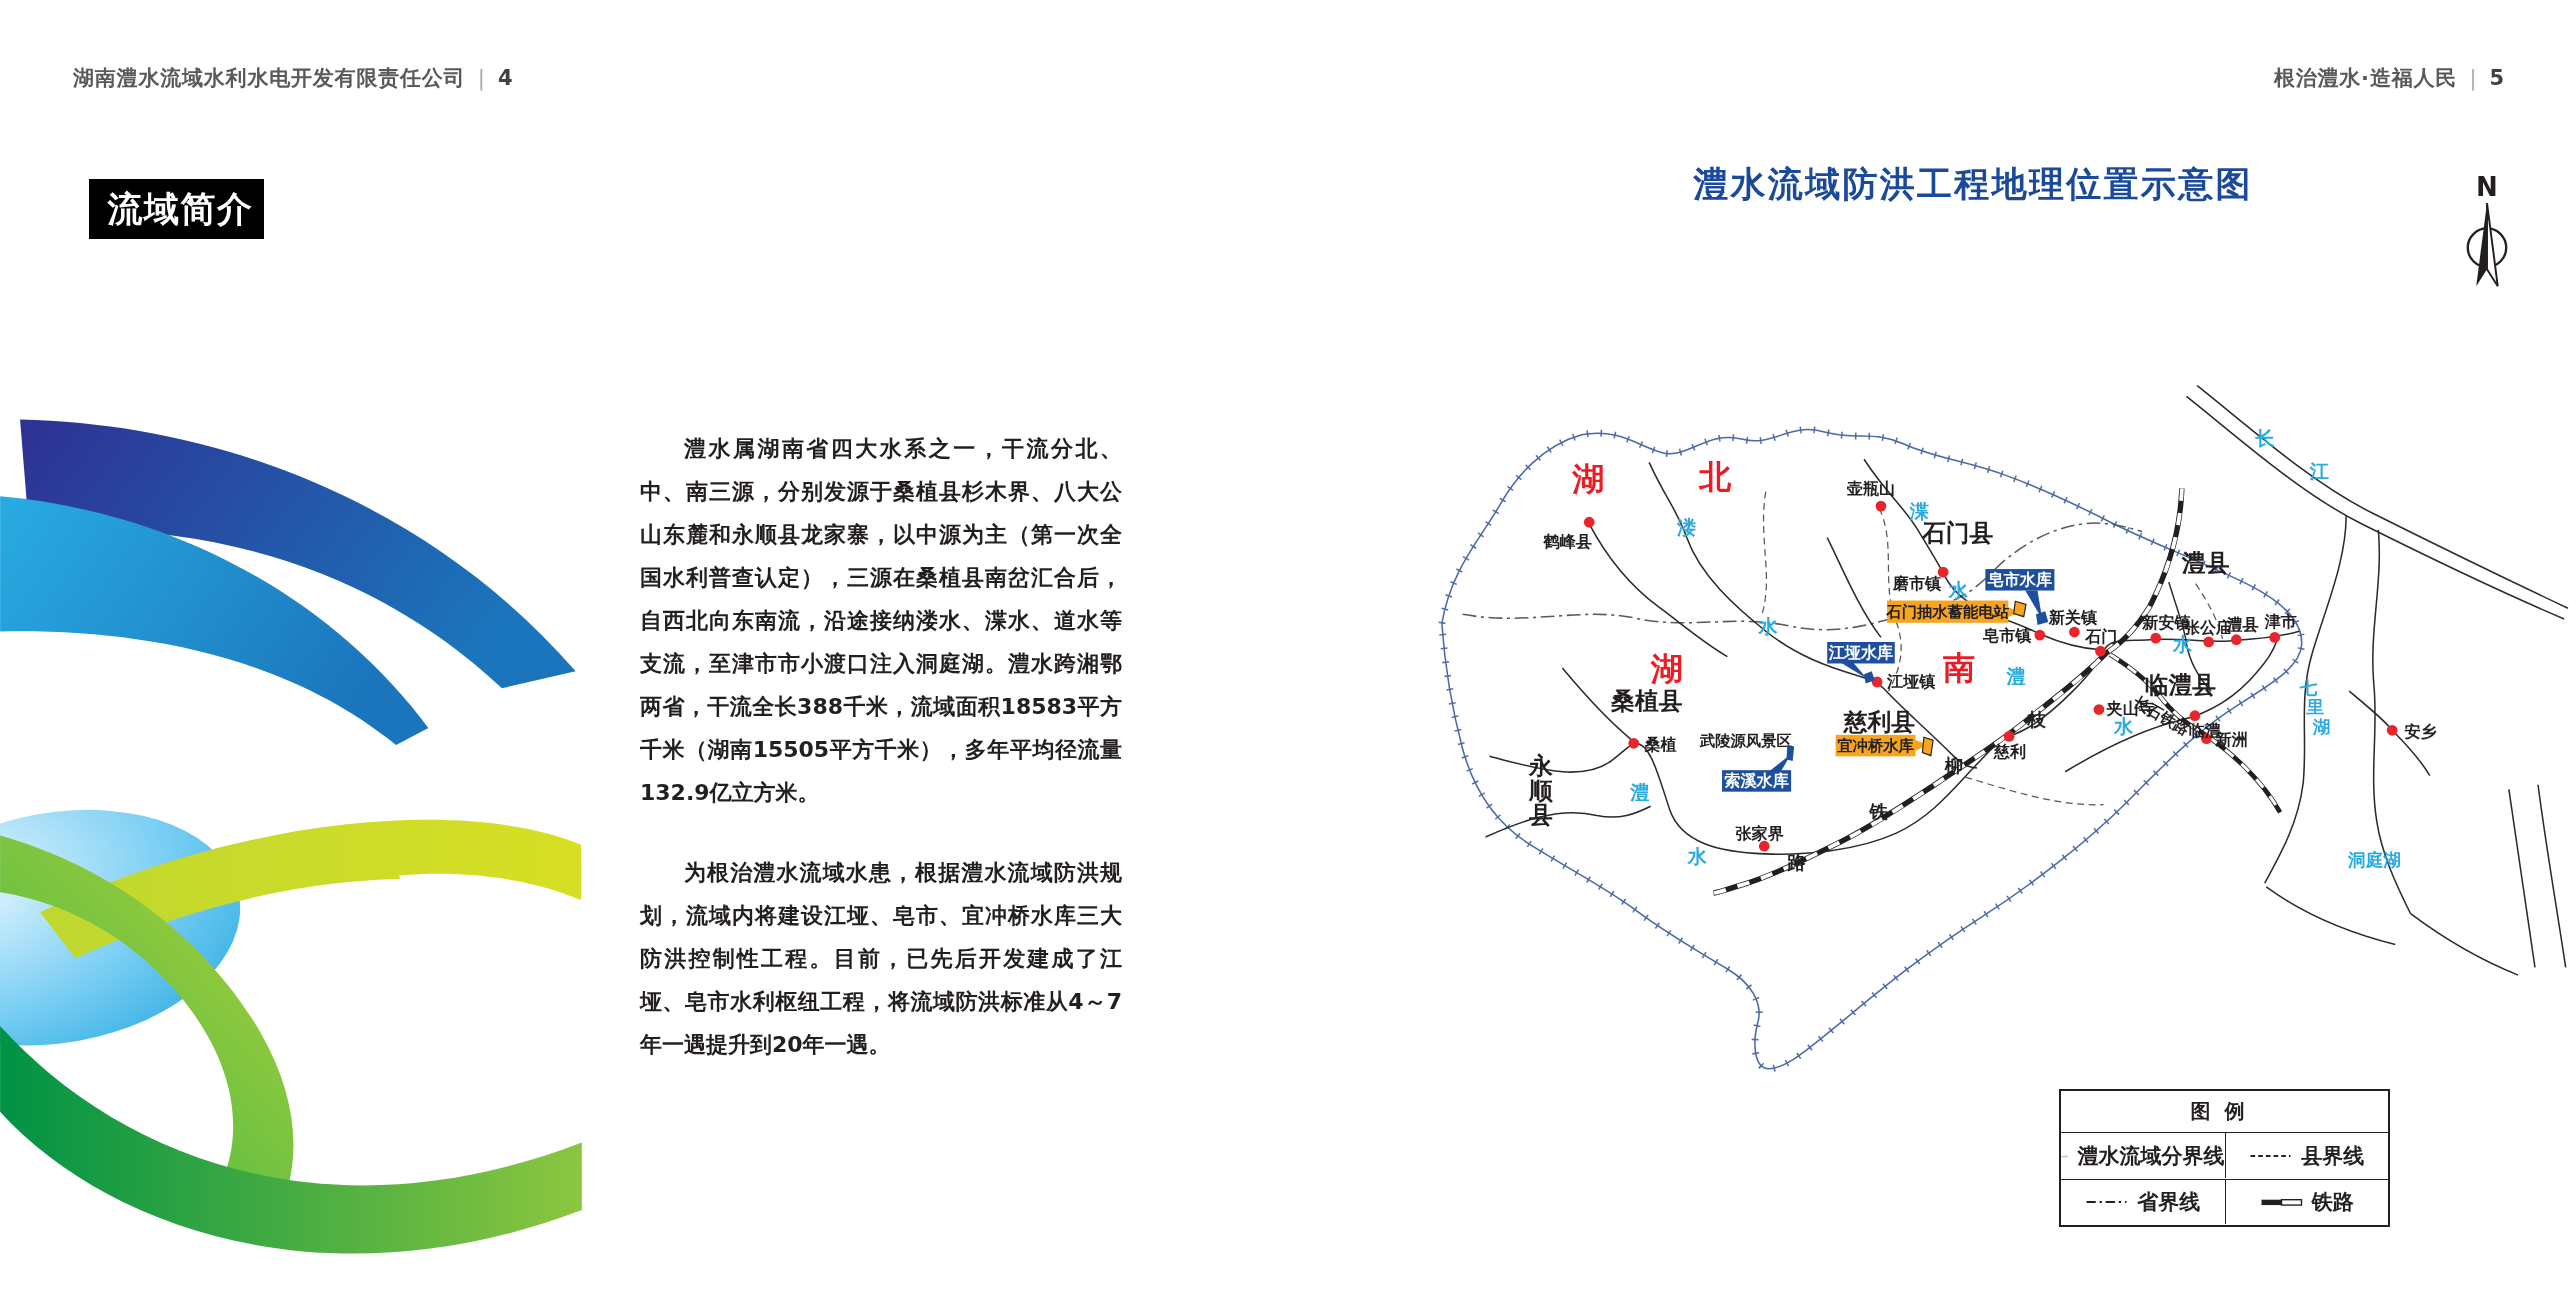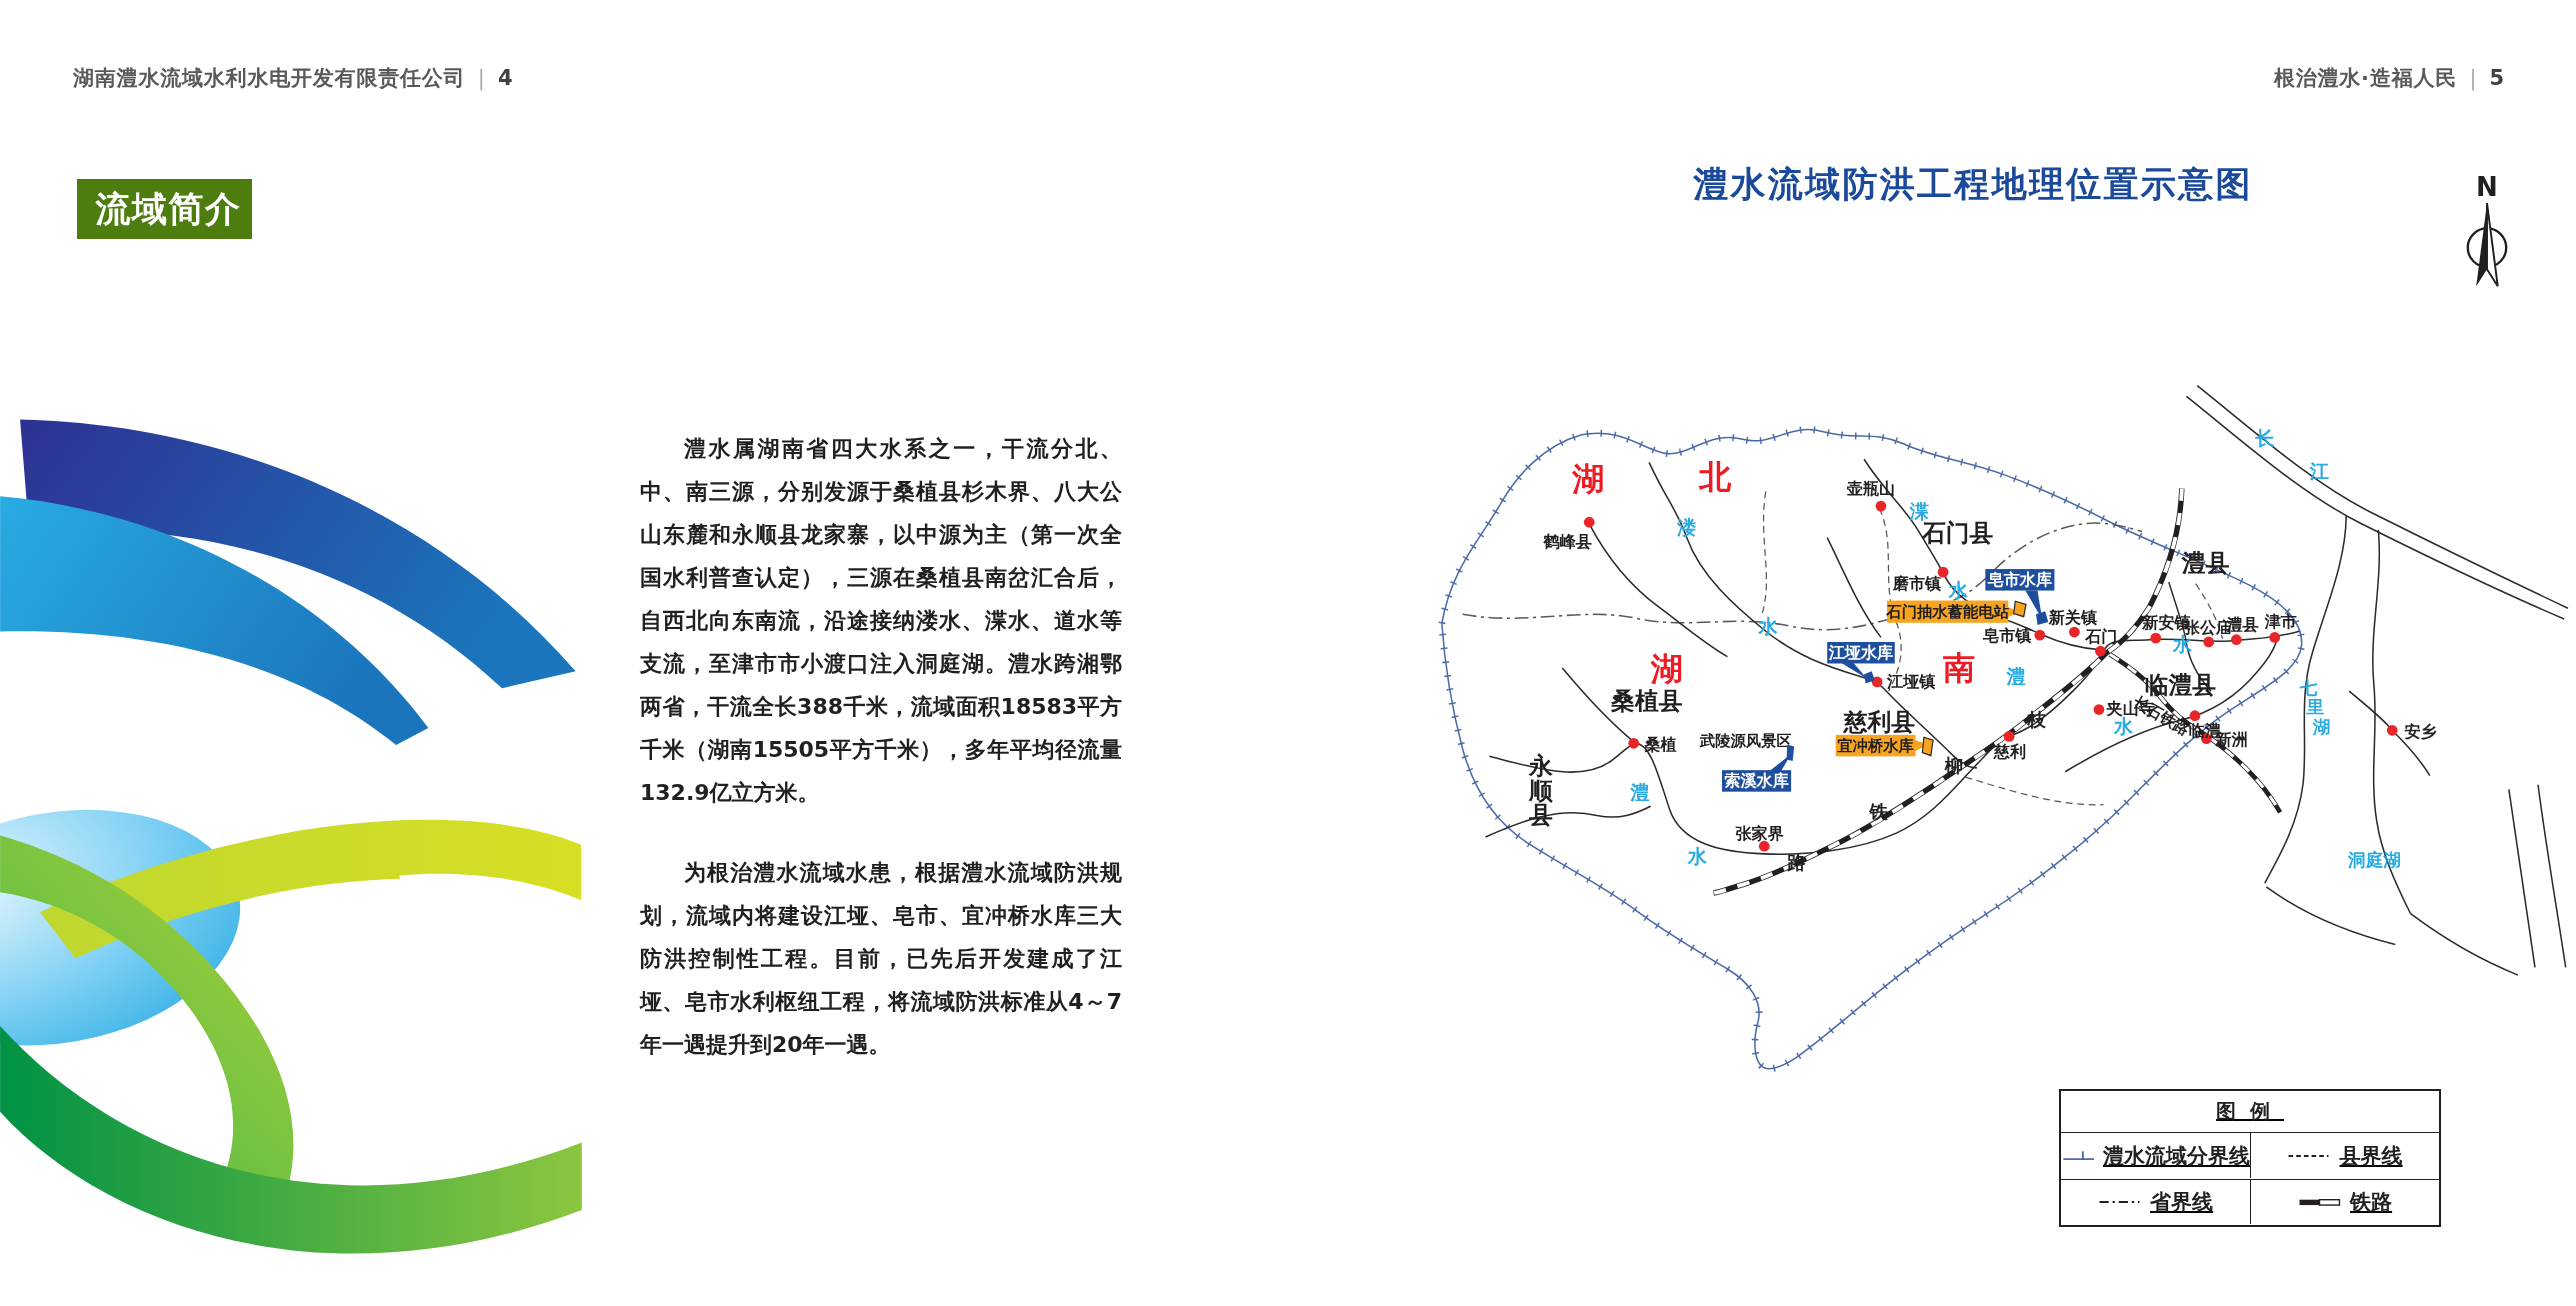--- a/index.html
+++ b/index.html
@@ -6,33 +6,33 @@
   body{width:2576px;height:1306px;background:#ffffff;position:relative;overflow:hidden;
        font-family:"DejaVu Sans","Liberation Sans",sans-serif;}
   .abs{position:absolute;}
 
   
   .hdr{top:64px;font-size:21px;font-weight:bold;color:#58595b;letter-spacing:0.8px;white-space:nowrap;}
   .hdr .sep{color:#a7a9ac;margin:0 12.3px;font-weight:normal;}
   .hdr .pg{font-weight:bold;color:#414042;}
 
   
-  .title-box{left:77px;top:179px;width:175px;height:60px;background:#4d7c0f;color:#fff;
+  .title-box{left:89px;top:179px;width:175px;height:60px;background:#000000;color:#fff;
              font-size:35px;font-weight:bold;line-height:60px;padding-left:18.4px;box-sizing:border-box;
              letter-spacing:1.5px;}
   .body-text{left:640px;top:427px;width:482px;color:#231f20;font-size:22px;line-height:43px;
              font-weight:bold;text-align:justify;}
   .body-text p{margin:0 0 37px 0;text-indent:2em;}
 
   
   .map-title{left:1635px;top:161px;width:676px;text-align:center;font-size:35px;font-weight:bold;
              color:#1b4a9b;letter-spacing:2.3px;}
 
   
-  .legend{left:2059px;top:1089px;width:382px;height:138px;border:2.3px solid #231f20;box-sizing:border-box;background:#fff;text-decoration:underline;}
+  .legend{left:2059px;top:1089px;width:331px;height:138px;border:2.3px solid #231f20;box-sizing:border-box;background:#fff;}
   .legend-title{height:41px;line-height:41px;text-align:center;font-size:20px;font-weight:bold;
                 color:#231f20;border-bottom:1.5px solid #231f20;letter-spacing:14px;}
   .legend-grid{display:flex;flex-wrap:wrap;height:91px;}
   .legend-cell{width:50%;height:45px;box-sizing:border-box;display:flex;align-items:center;justify-content:center;gap:9.2px;}
   .legend-cell.rb{border-left:1.5px solid #231f20;}
   .legend-cell.tb{border-top:1.5px solid #231f20;}
   .legend-label{font-size:21px;font-weight:bold;color:#231f20;white-space:nowrap;}
 
   
   .compass{left:2460px;top:174px;width:54px;text-align:center;}

